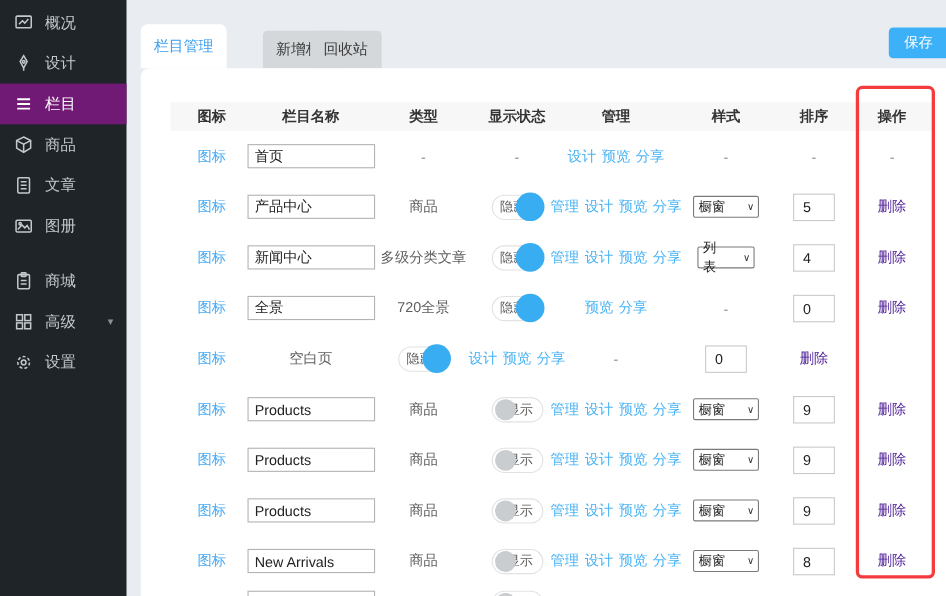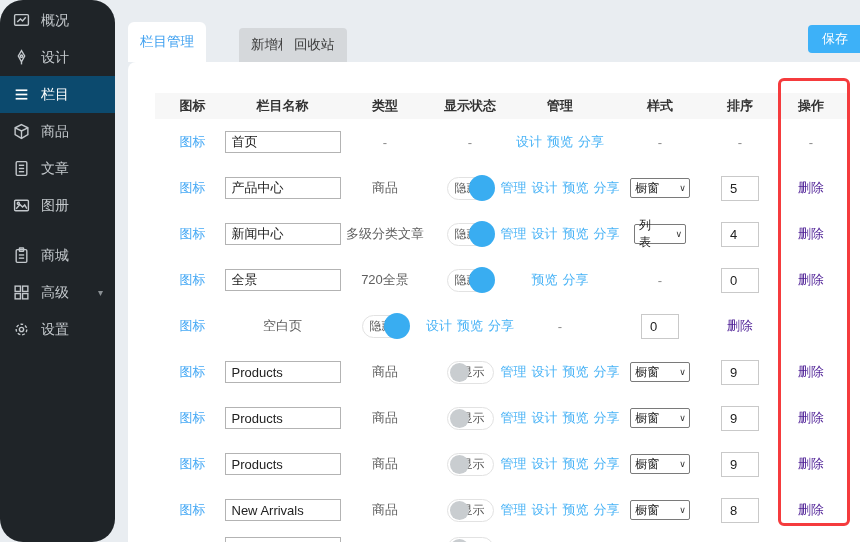--- a/index.html
+++ b/index.html
@@ -3,23 +3,23 @@
 <meta charset="utf-8">
 <style>
   * { margin:0; padding:0; box-sizing:border-box; }
   html,body { width:860px; height:542px; overflow:hidden; }
   body {
     position:relative;
     font-family:"Liberation Sans","DejaVu Sans",sans-serif;
     background:#e9edf1;
   }
   
-  .sidebar { position:absolute; left:0; top:0; width:115px; height:542px; background:#1f2428; padding-top:2px;border-radius:23px; }
+  .sidebar { position:absolute; left:0; top:0; width:115px; height:542px; background:#1f2428; padding-top:2px; }
   .side-item { height:37px; display:flex; align-items:center; padding-left:13px; gap:11px; color:#c3c8cc; font-size:14px; cursor:pointer; }
-  .side-item.active { background:#0c4a6e; color:#ffffff; }
+  .side-item.active { background:#701a75; color:#ffffff; }
   .side-item svg { flex:0 0 auto; }
   .side-spacer { height:13px; }
   .caret { margin-left:auto; margin-right:12px; font-size:10px; color:#8a9094; }
   
   .main { position:absolute; left:115px; top:0; right:0; bottom:0; }
   .tabbar { position:relative; height:62px; }
   .tab { position:absolute; bottom:0; display:flex; align-items:center; justify-content:center; padding:0 12px; font-size:13.5px; cursor:pointer; white-space:nowrap; }
   .tab.active { left:13px; height:40px; background:#ffffff; color:#3b9ff0; border-radius:6px 6px 0 0; }
   .tab.inactive { height:34px; background:#d5d8db; color:#3c3c3c; border-radius:4px 4px 0 0; }
   .tab.t2 { left:88px;margin-left:36px; }

